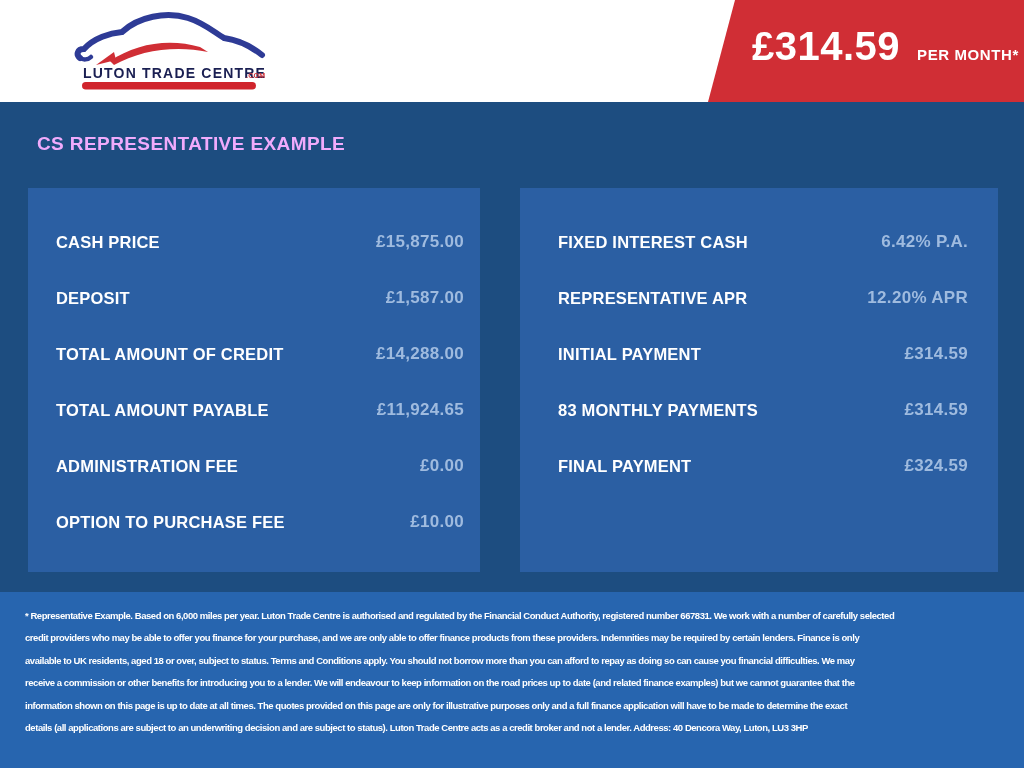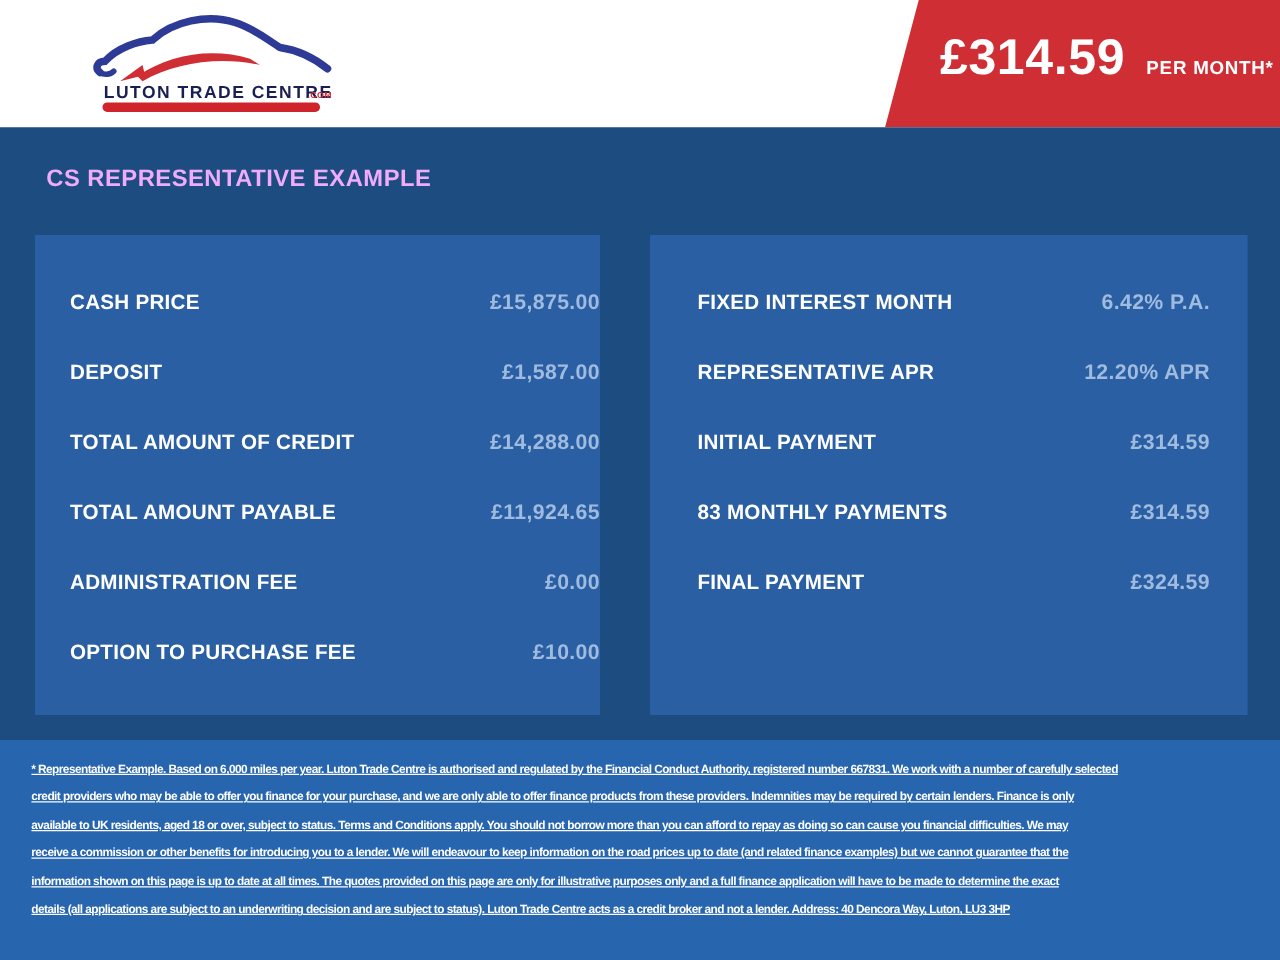--- a/index.html
+++ b/index.html
@@ -22,31 +22,31 @@
   
   .main{position:absolute;left:0;top:102px;width:1024px;height:490px;background:#1d4d80;}
   .page-title{
     position:absolute;left:37px;top:31px;margin:0;
     color:#f0abfc;font-size:19px;font-weight:700;letter-spacing:.4px;
   }
   .panel{
     position:absolute;top:86px;height:384px;background:#2b5fa3;
     box-sizing:border-box;padding-top:26px;
   }
-  .panel-left{left:28px;width:452px;padding-left:28px;padding-right:0;}
+  .panel-left{left:28px;width:452px;padding-left:28px;padding-right:16px;}
   .panel-right{left:520px;width:478px;padding-left:38px;padding-right:30px;}
   .row{height:56px;display:flex;justify-content:space-between;align-items:center;}
   .lab{color:#ffffff;font-size:16.5px;font-weight:700;letter-spacing:.2px;}
   .val{color:#9fbbdf;font-size:17px;font-weight:700;letter-spacing:.3px;margin-left:33px;}
   
   .smallprint-section{position:absolute;left:0;top:592px;width:1024px;height:176px;background:#2765af;}
   .smallprint{
     position:absolute;left:25px;top:13px;width:984px;height:150px;
     color:#ffffff;font-size:9.5px;font-weight:700;letter-spacing:-0.45px;
-    line-height:22.4px;white-space:pre;overflow:hidden;margin:0;text-decoration:underline;
+    line-height:22.4px;white-space:pre;overflow:hidden;margin:0;
   }
 </style>
 </head>
 <body>
 
 <div class="header">
 
   <svg class="logo" viewBox="0 0 204 94">
 
     <g>
@@ -97,21 +97,21 @@
         <span class="lab">ADMINISTRATION FEE</span>
         <span class="val">£0.00</span>
       </div>
       <div class="row">
         <span class="lab">OPTION TO PURCHASE FEE</span>
         <span class="val">£10.00</span>
       </div>
     </div>
   <div class="panel panel-right">
       <div class="row">
-        <span class="lab">FIXED INTEREST MONTH</span>
+        <span class="lab">FIXED INTEREST CASH</span>
         <span class="val">6.42% P.A.</span>
       </div>
       <div class="row">
         <span class="lab">REPRESENTATIVE APR</span>
         <span class="val">12.20% APR</span>
       </div>
       <div class="row">
         <span class="lab">INITIAL PAYMENT</span>
         <span class="val">£314.59</span>
       </div>

